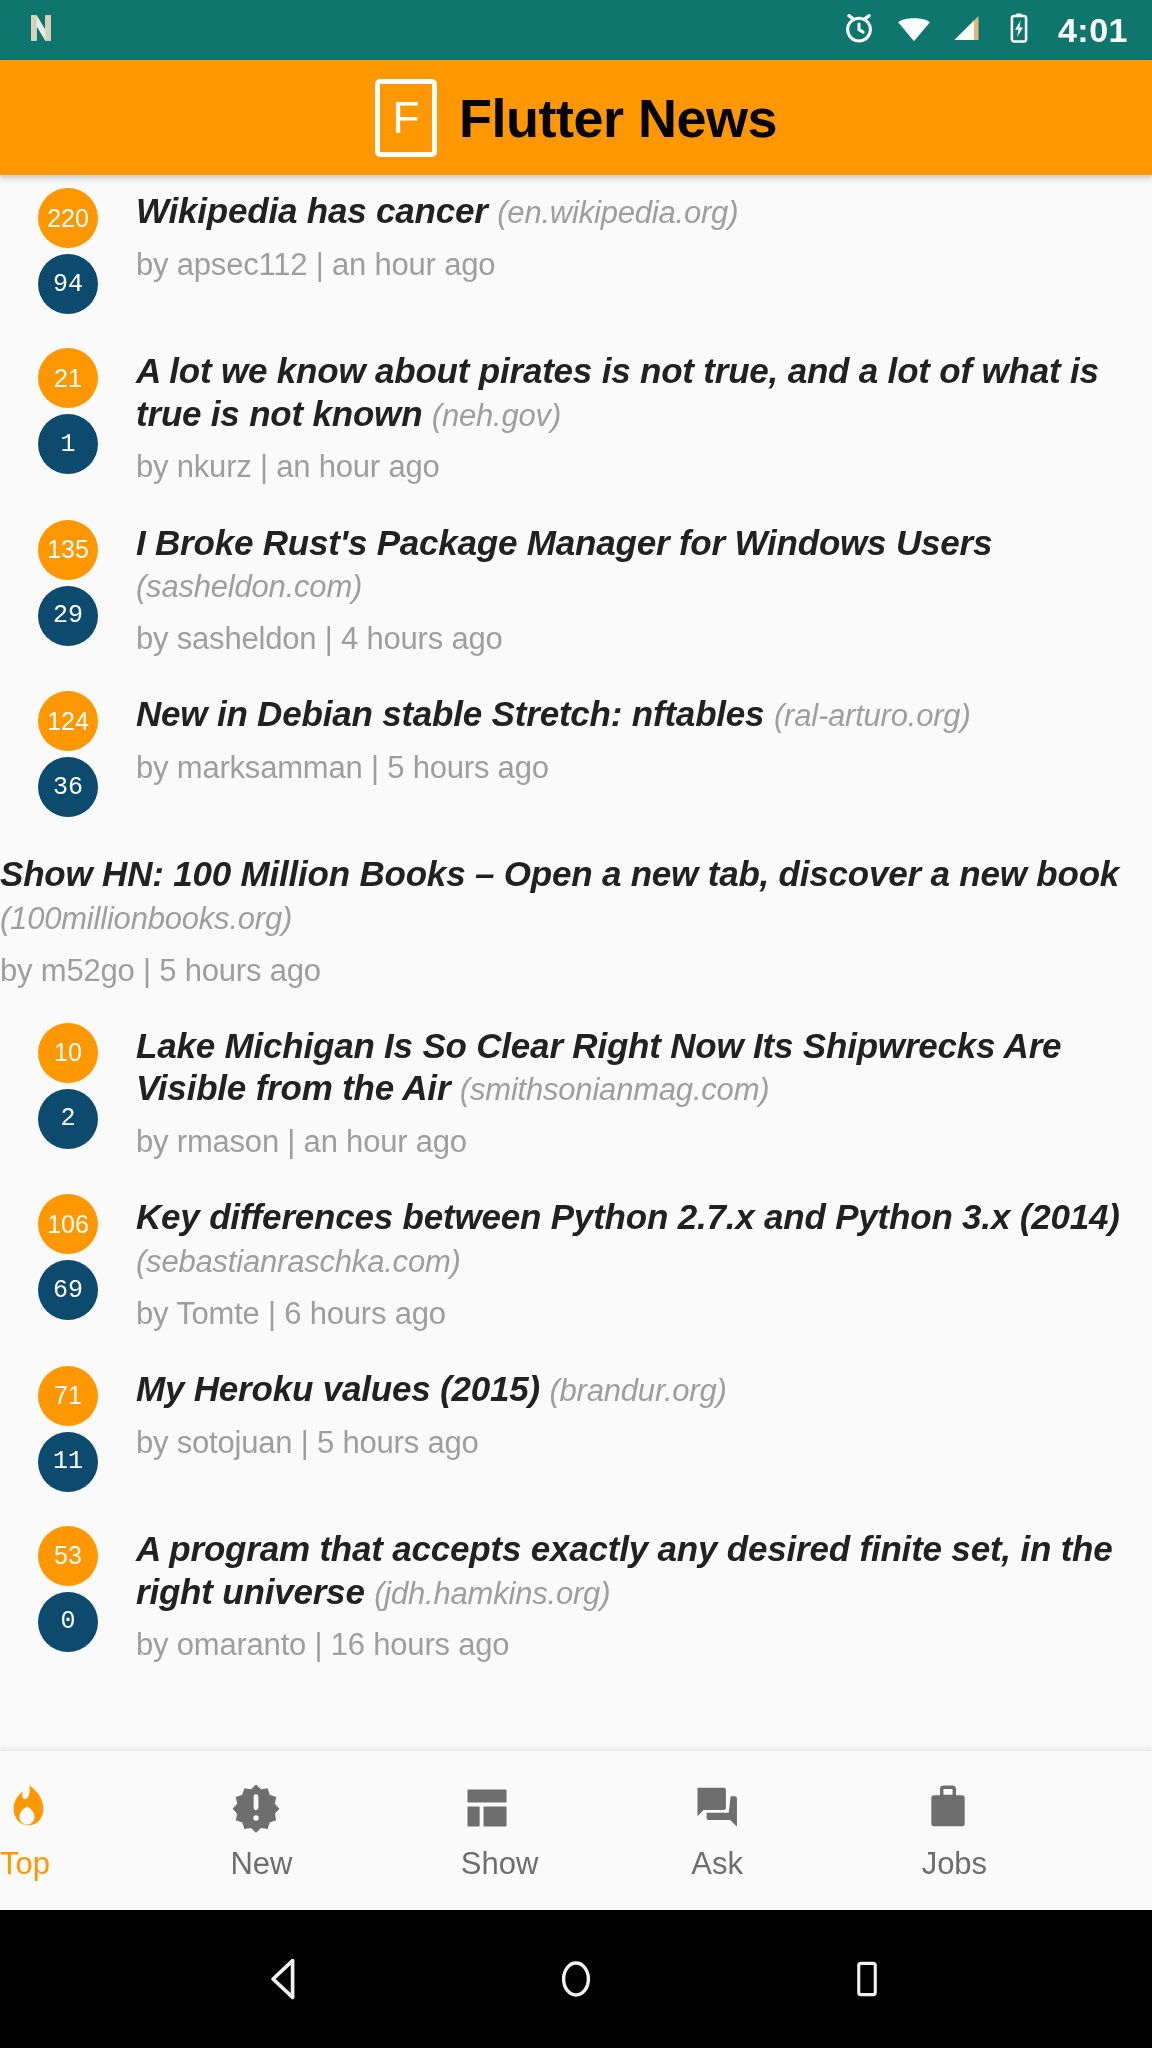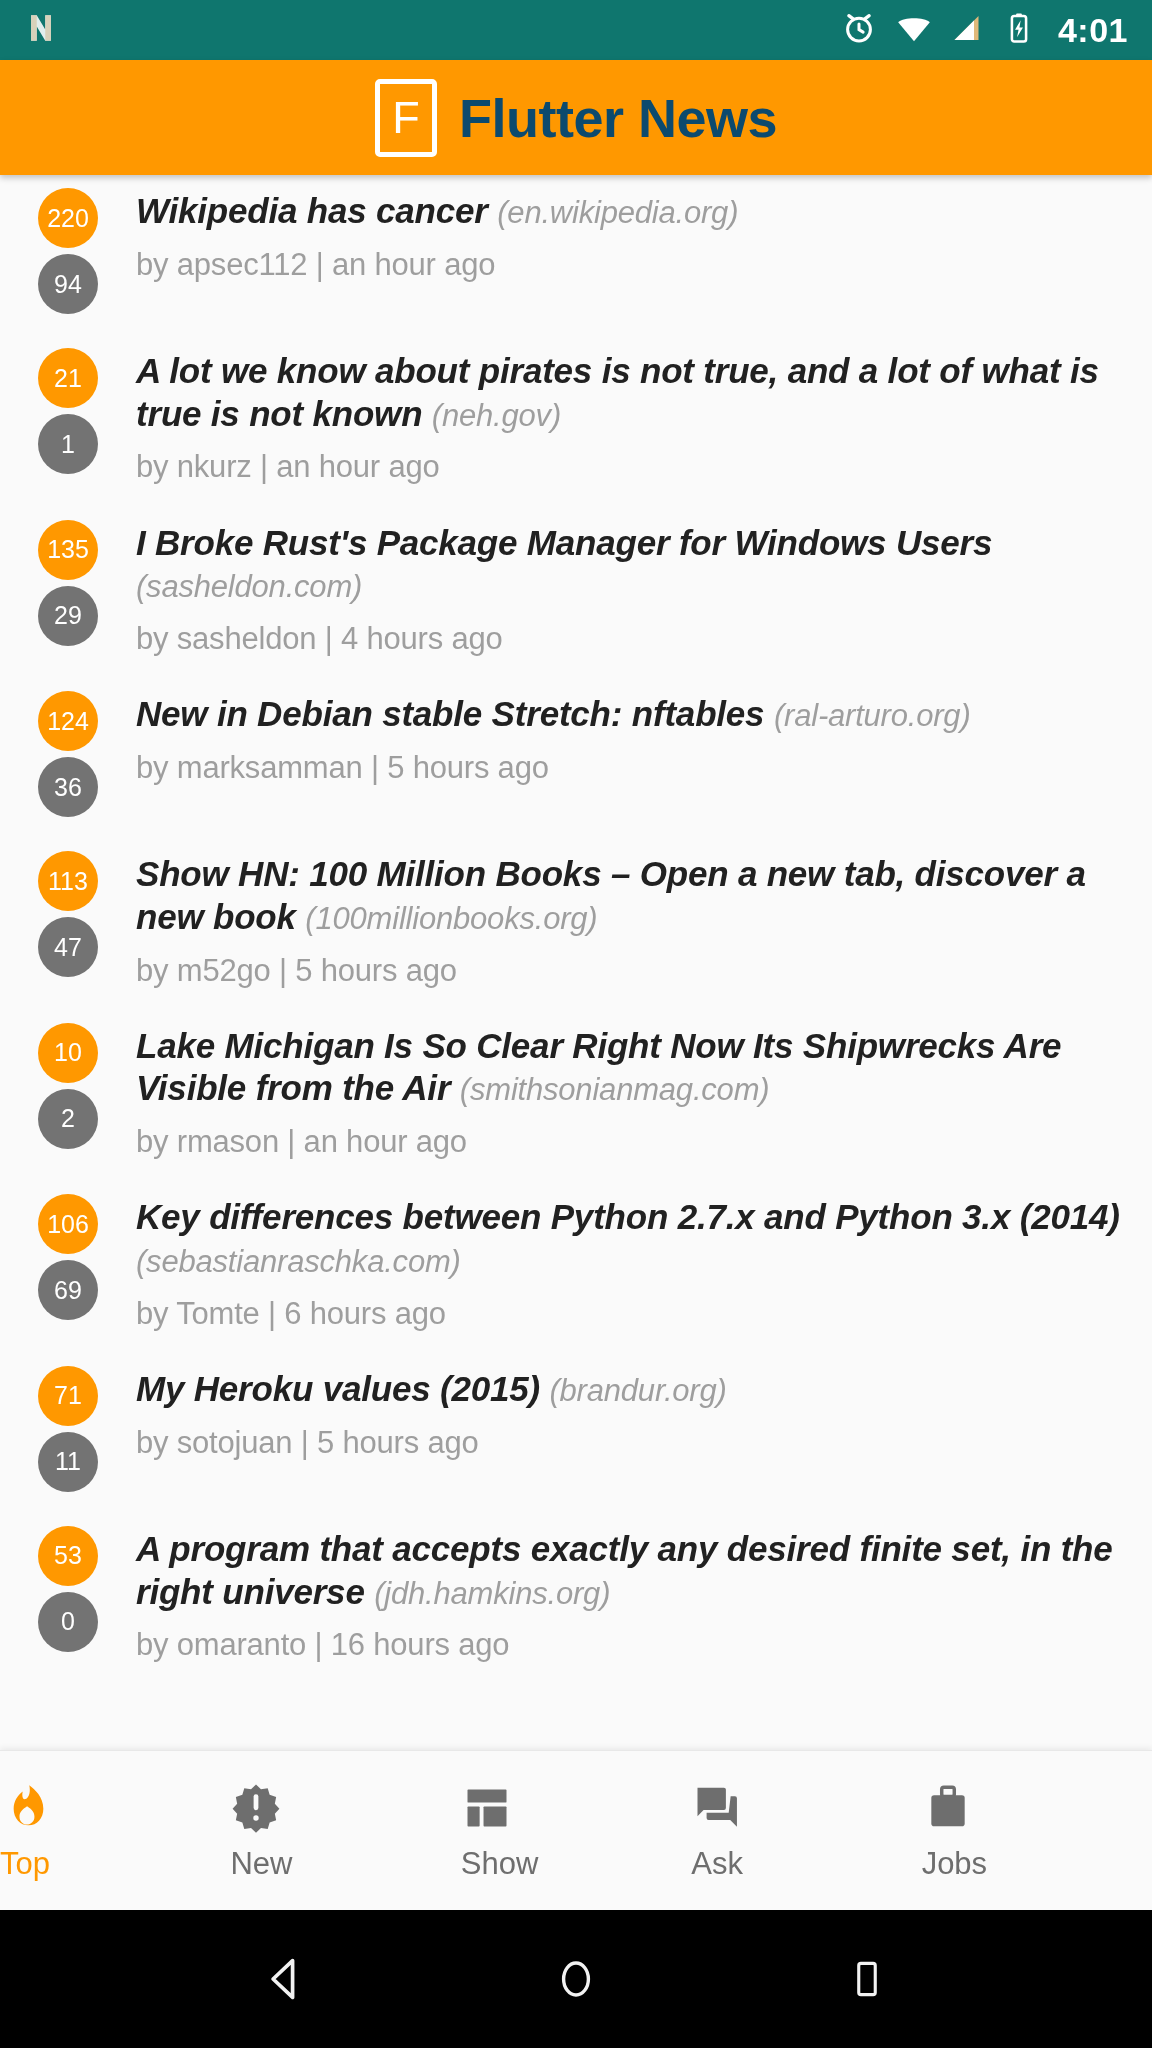--- a/index.html
+++ b/index.html
@@ -71,21 +71,21 @@
     border-radius: 5px;
     display: flex;
     align-items: center;
     justify-content: center;
     color: #ffffff;
     font-size: 45px;
     font-weight: 400;
     line-height: 1;
   }
   .app-title {
-    color: #0c4a6e;
+    color: #000000;
     font-size: 54px;
     font-weight: bold;
     line-height: 1;
     letter-spacing: -0.5px;
   }
 
   
   .news-list {
     flex: 1 1 auto;
     overflow: hidden;
@@ -113,21 +113,21 @@
     height: 60px;
     border-radius: 50%;
     display: flex;
     align-items: center;
     justify-content: center;
     color: #ffffff;
     font-size: 25px;
     line-height: 1;
   }
   .badge-score { background: #ff9800; }
-  .badge-comments { background: #737373; margin-top: 6px; }
+  .badge-comments { background: #0c4a6e; margin-top: 6px; font-family: Liberation Mono, monospace; }
 
   .item-body {
     flex: 1 1 auto;
     padding-top: 8px;
   }
   .item-title {
     font-size: 35px;
     font-weight: bold;
     color: #212121;
     line-height: 1.22;
@@ -304,28 +304,20 @@
           <div class="badge badge-comments">
             <span>36</span>
           </div>
         </div>
         <div class="item-body">
           <div class="item-title"><span>New in Debian stable Stretch: nftables</span> <span class="item-domain">(ral-arturo.org)</span></div>
           <div class="item-meta">by marksamman | 5 hours ago</div>
         </div>
       </div>
       <div class="news-item">
-        <div class="badges">
-          <div class="badge badge-score">
-            <span>113</span>
-          </div>
-          <div class="badge badge-comments">
-            <span>47</span>
-          </div>
-        </div>
         <div class="item-body">
           <div class="item-title"><span>Show HN: 100 Million Books – Open a new tab, discover a new book</span> <span class="item-domain">(100millionbooks.org)</span></div>
           <div class="item-meta">by m52go | 5 hours ago</div>
         </div>
       </div>
       <div class="news-item">
         <div class="badges">
           <div class="badge badge-score">
             <span>10</span>
           </div>

